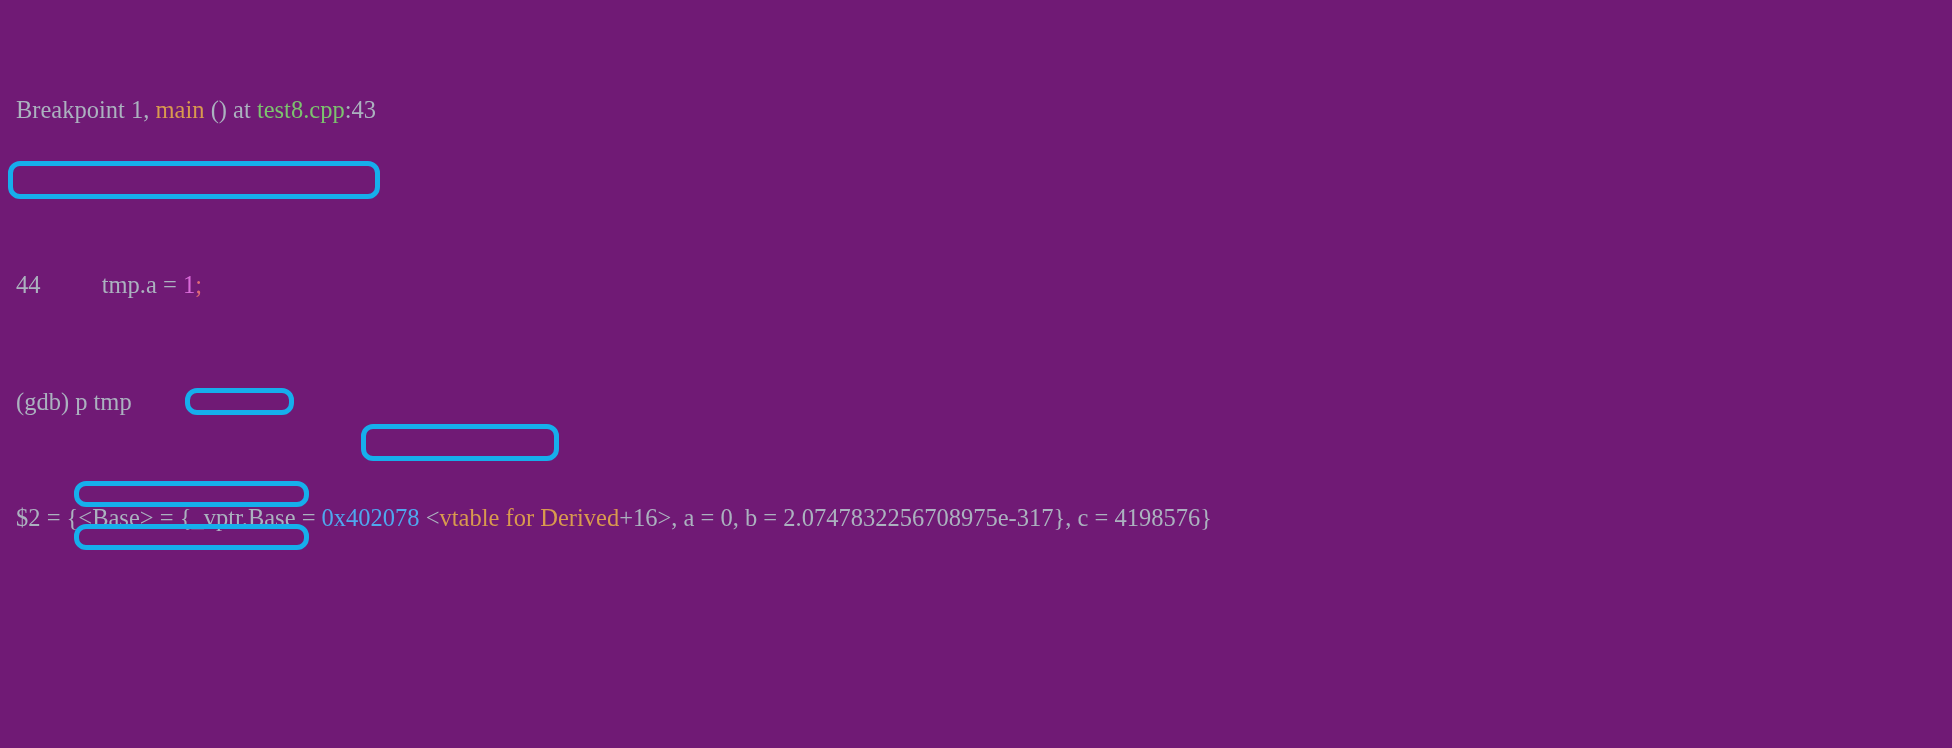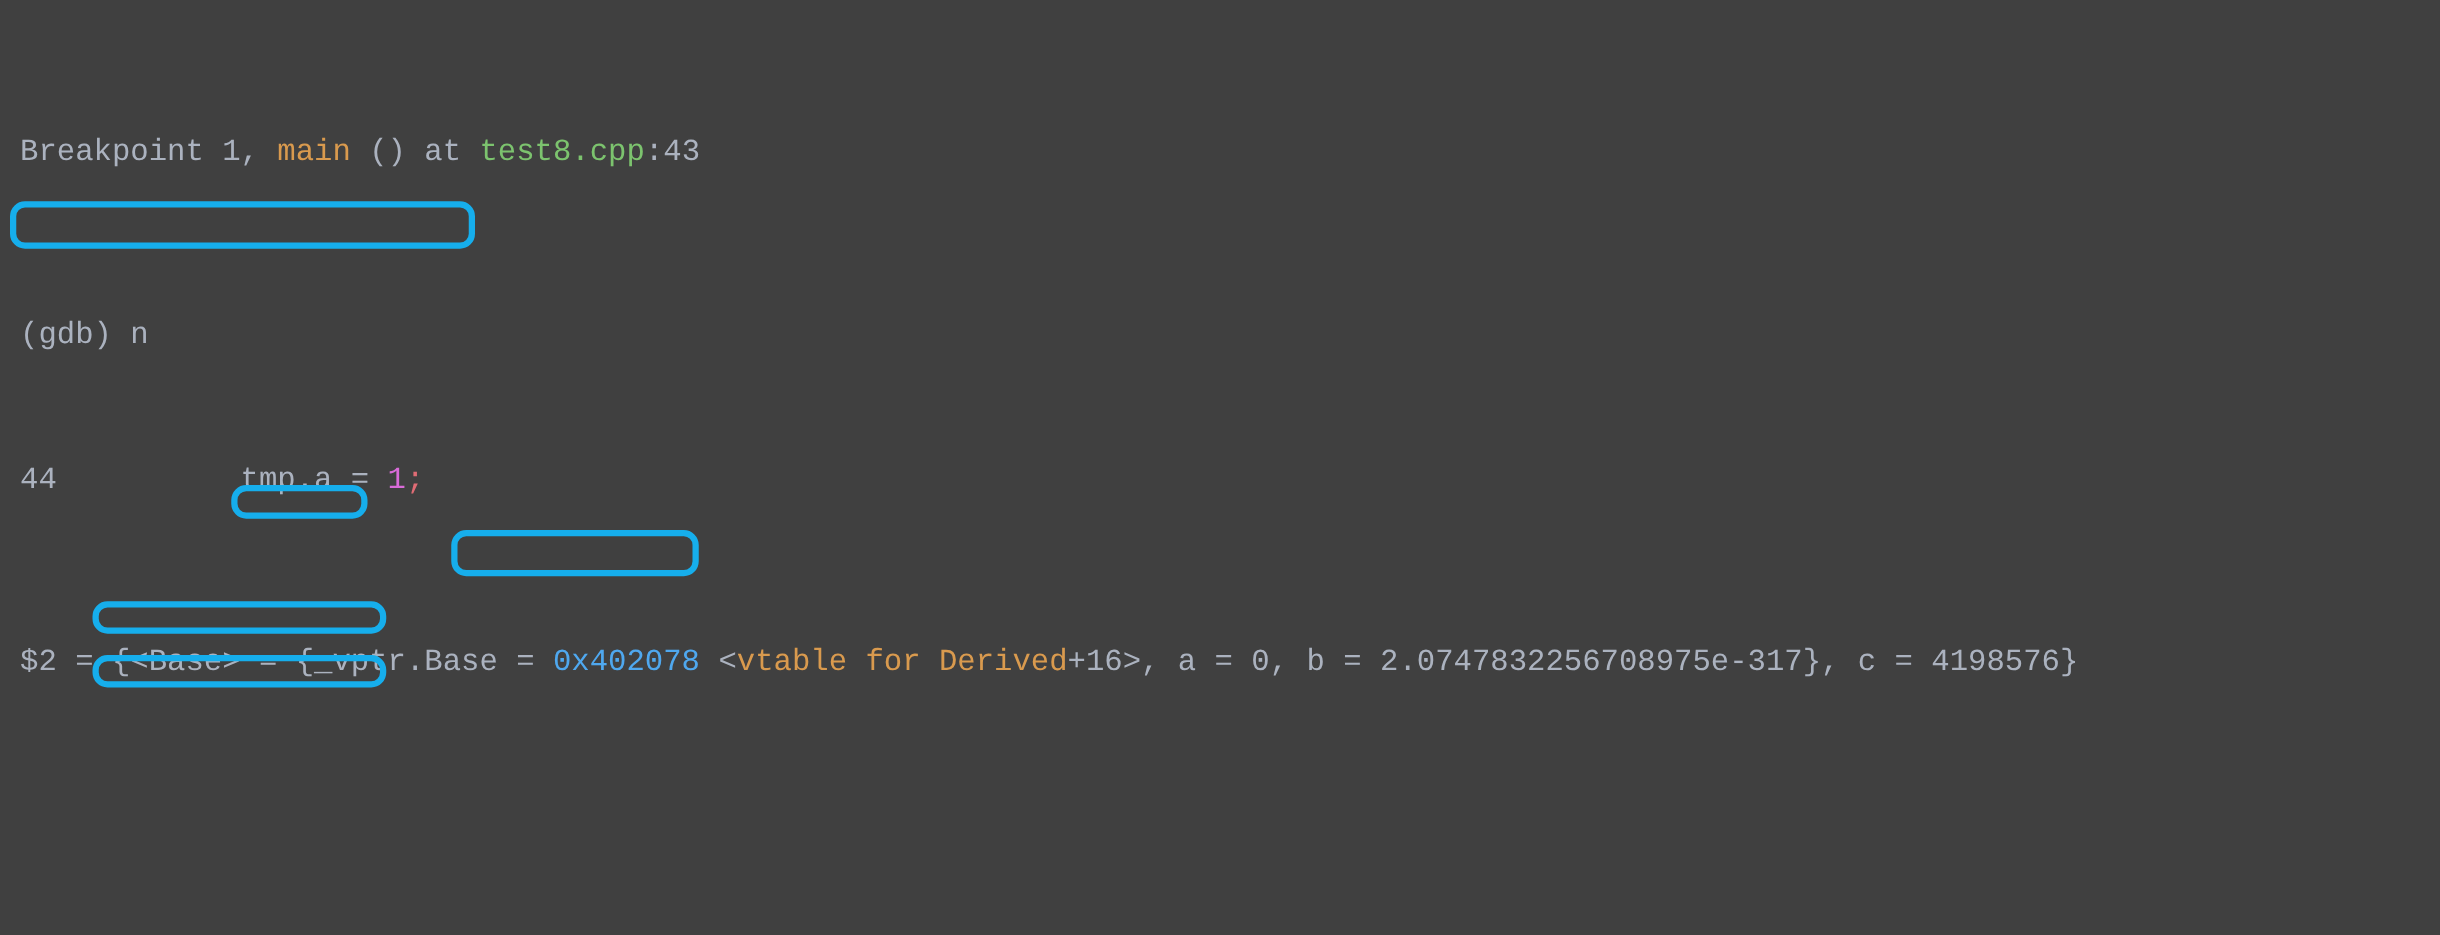--- a/index.html
+++ b/index.html
@@ -5,28 +5,28 @@
 <style>
   html, body {
     margin: 0;
     padding: 0;
     background: #282d37;
   }
   #terminal {
     position: relative;
     width: 1952px;
     height: 748px;
-    background: #404040;
+    background: #701a75;
     overflow: hidden;
-    font-family: Liberation Mono, monospace;
+    font-family: Liberation Serif, serif;
     font-size: 24.5px;
     line-height: 29.2px;
     color: #abb2bf;
     box-sizing: border-box;
-    padding: 20px 0 0 16px;
+    padding: 7px 0 0 16px;
     letter-spacing: 0px;
   }
   #screen {
     position: relative;
     z-index: 1;
     white-space: pre;
   }
   .line {
     white-space: pre;
     height: 29.2px;
@@ -54,24 +54,24 @@
 </head>
 <body>
 
 <div id="terminal">
 
   <div id="screen">
 
     <div class="line"><span class="c-def">Breakpoint 1, </span><span class="c-sym">main</span><span class="c-def"> () at </span><span class="c-file">test8.cpp</span><span class="c-def">:43</span></div>
 
 
-    <div class="line"><span class="c-def">(gdb) n</span></div>
 
     <div class="line"><span class="c-def">44          tmp.a = </span><span class="c-num">1</span><span class="c-punc">;</span></div>
 
+    <div class="line"><span class="c-def">(gdb) p tmp</span></div>
 
     <div class="line"><span class="c-def">$2 = {&lt;Base&gt; = {_vptr.Base = </span><span class="c-addr">0x402078</span><span class="c-def"> &lt;</span><span class="c-sym">vtable for Derived</span><span class="c-def">+16&gt;, a = 0, b = 2.0747832256708975e-317}, c = 4198576}</span></div>
 
     
 
     
 
     
 
     

